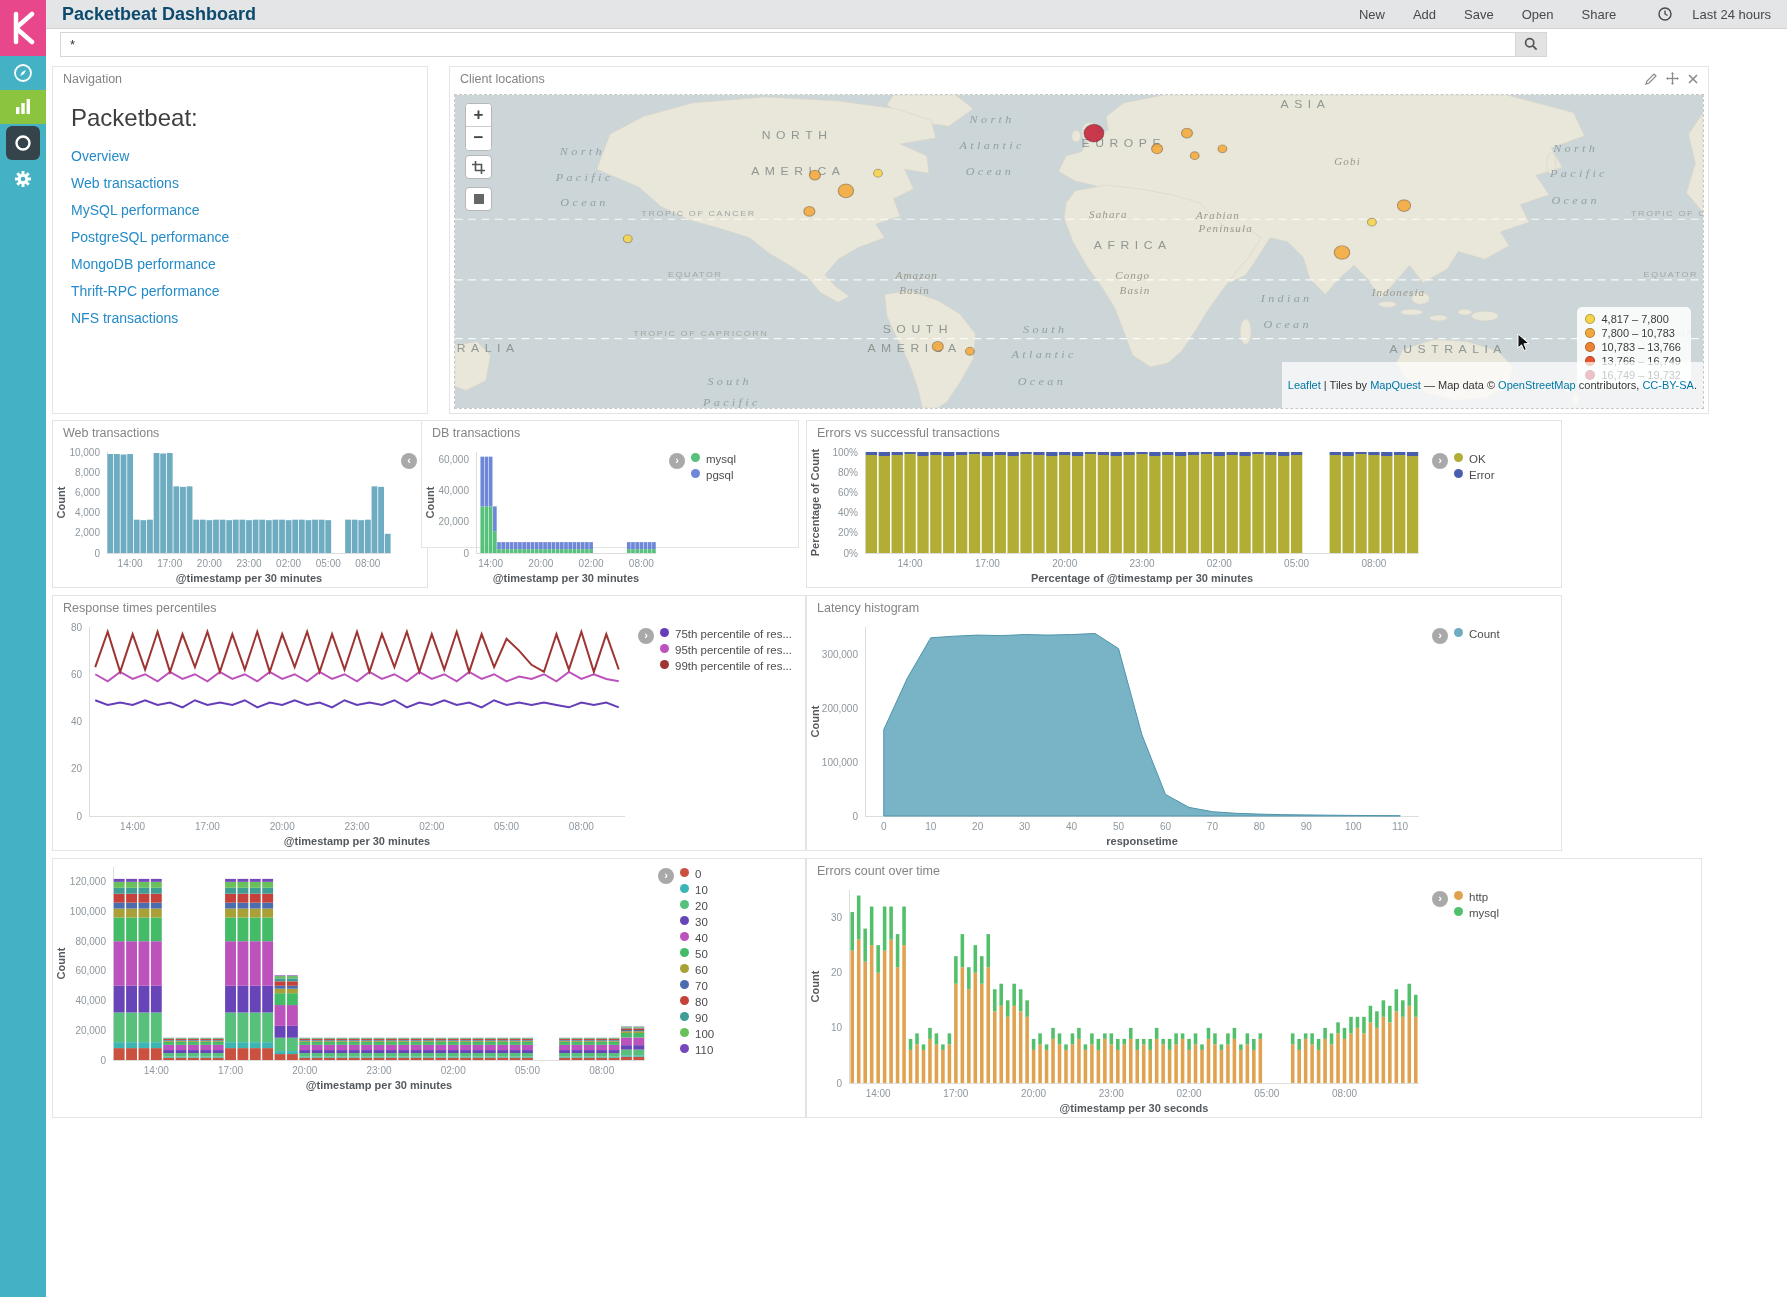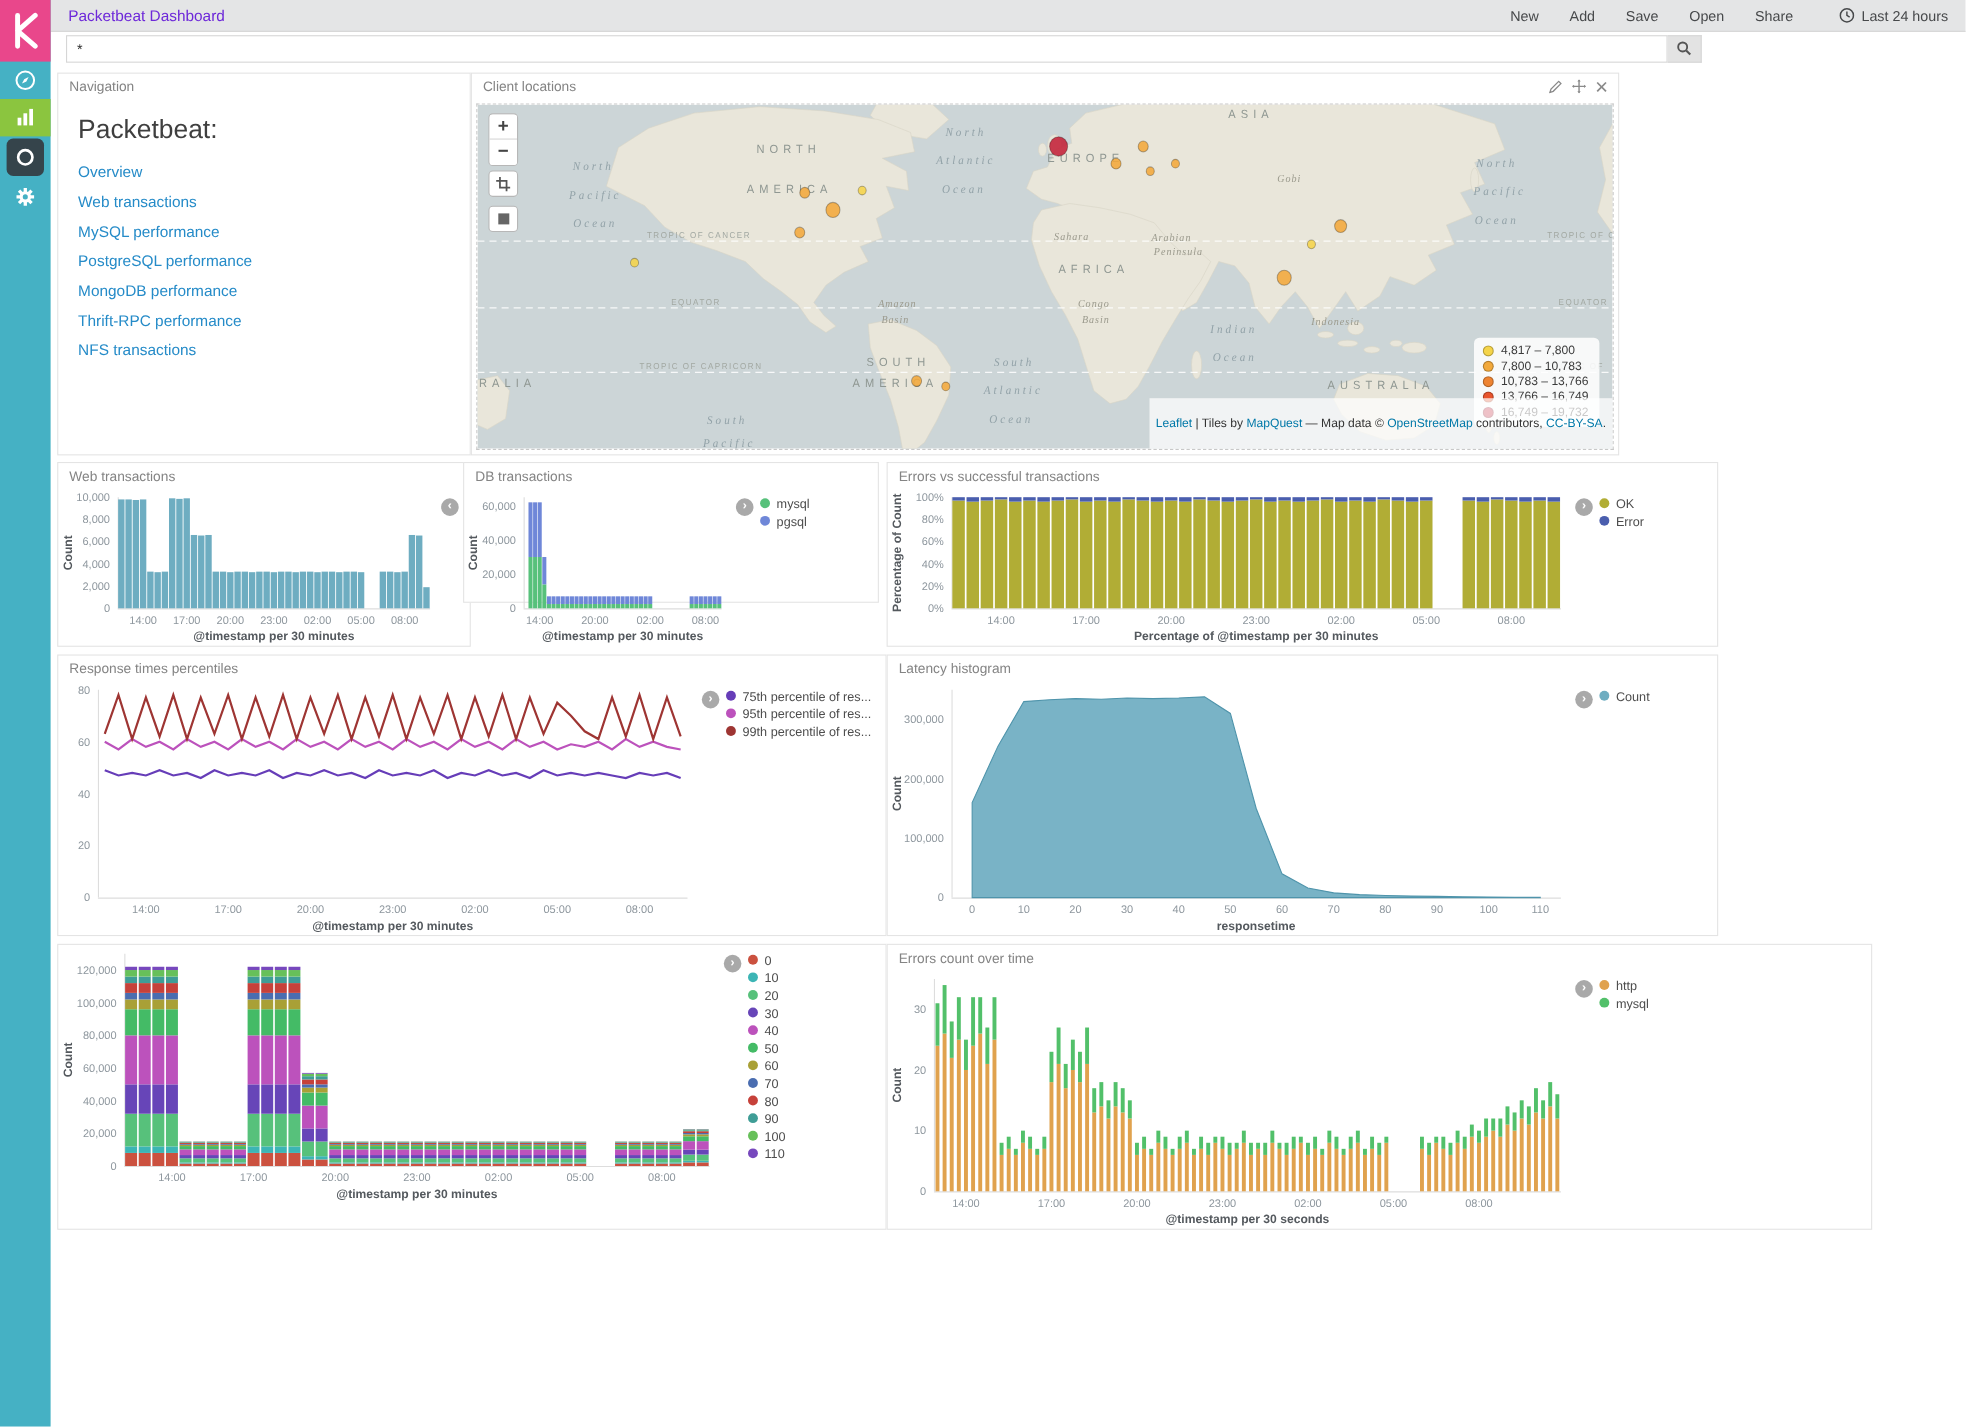--- a/index.html
+++ b/index.html
@@ -8,24 +8,24 @@
 
 
 .sidebar{position:absolute;left:0;top:0;width:46px;height:100%;background:#45b1c4;z-index:5}
 .logo{width:46px;height:56px;background:#e9478b;display:flex;align-items:center;justify-content:center;cursor:pointer}
 .side-icon{width:46px;height:34px;display:flex;align-items:center;justify-content:center;cursor:pointer}
 .side-icon.green{background:#8bc53f}
 .side-icon.dark{width:34px;height:34px;margin:2px auto;background:#35444b;border-radius:6px}
 
 
 .topbar{position:absolute;left:46px;top:0;right:0;height:29px;background:#e4e5e6;border-bottom:1px solid #d2d2d2;display:flex;align-items:center;padding:0 16px}
-.topbar-title{font-weight:normal;font-size:14px;color:#6d28d9}
+.topbar-title{font-weight:bold;font-size:18px;color:#0c4a6e}
 .topbar-menu{margin-left:auto;display:flex;align-items:center;gap:28px;font-size:13px;color:#47494b}
 .topbar-menu a{color:#47494b;text-decoration:none;cursor:pointer}
-.timepicker{display:flex;align-items:center;gap:6px;margin-left:14px;cursor:pointer}
+.timepicker{display:flex;align-items:center;gap:20px;margin-left:14px;cursor:pointer}
 
 
 .querybar{position:absolute;left:46px;top:29px;right:0;height:30px;background:#fff;display:flex;align-items:center;padding:2px 14px 2px 14px}
 .query-input{flex:0 0 1456px;height:25px;border:1px solid #d6d6d6;padding:0 9px;font-size:13px;color:#333;font-family:"Liberation Sans",sans-serif;outline:none}
 .query-btn{width:31px;height:25px;background:#e3e3e3;border:1px solid #d6d6d6;border-left:none;display:flex;align-items:center;justify-content:center;cursor:pointer}
 
 
 .dash{position:absolute;left:46px;top:59px;right:0;bottom:0}
 .panel{position:absolute;background:#fff;border:1px solid #e4e4e4}
 .panel-header{height:23px;line-height:22px;padding:0 10px;font-size:12.5px;color:#848484;display:flex;align-items:center;justify-content:space-between}
@@ -156,21 +156,21 @@
       <a href="#">Overview</a>
       <a href="#">Web transactions</a>
       <a href="#">MySQL performance</a>
       <a href="#">PostgreSQL performance</a>
       <a href="#">MongoDB performance</a>
       <a href="#">Thrift-RPC performance</a>
       <a href="#">NFS transactions</a>
     </div>
   </section>
 
-  <section class="panel" style="left:382px;top:7px;width:1044px;height:348px">
+  <section class="panel" style="left:403px;top:7px;width:1260px;height:348px">
     <div class="panel-header">
       <span>Client locations</span>
       <span class="panel-tools">
         <span>
           <svg width="12" height="12" viewBox="0 0 12 12">
               <path d="M1 11 L2 8 L9 1 L11 3 L4 10 Z" fill="none" stroke="#8a8a8a" stroke-width="1.2"></path>
             </svg>
         </span>
         <span>
           <svg width="13" height="13" viewBox="0 0 13 13">

